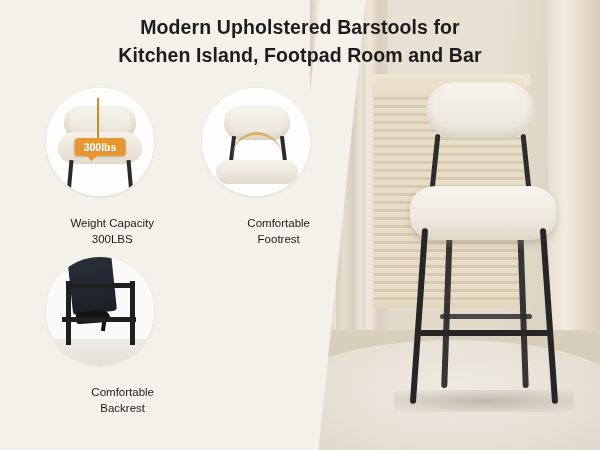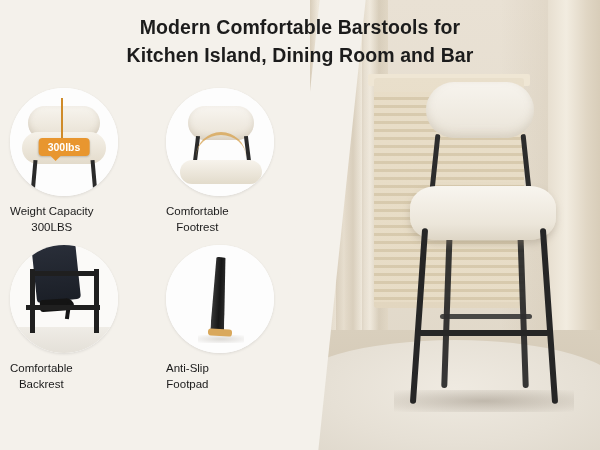--- a/index.html
+++ b/index.html
@@ -192,33 +192,33 @@
     display: grid;
     grid-template-columns: 1fr 1fr;
     grid-template-rows: 1fr 1fr;
     column-gap: 12px;
     row-gap: 10px;
     width: 300px;
   }
   .feat {
     display: flex;
     flex-direction: column;
-    align-items: flex-start;
+    align-items: flex-end;
   }
   .circle {
     position: relative;
     width: 108px;
     height: 108px;
     border-radius: 50%;
     overflow: hidden;
     background: #ffffff;
     box-shadow: 0 1px 3px rgba(0,0,0,0.10);
   }
   .feat-label {
-    margin-top: 8px;
+    margin-top: 20px;
     text-align: center;
     font-size: 11.5px;
     color: #1b1b1b;
     line-height: 1.35;
     font-weight: 500;
   }
   .feat-label .l2 { display: block; }
 
   
   .c1-bg { position:absolute; inset:0; background:#fdfdfd; }
@@ -380,22 +380,22 @@
       <div class="leg l2"></div>
       <div class="rail2"></div>
       <div class="rail"></div>
     </div>
   </div>
 
   <div class="divider"></div>
 
   <div class="title-wrap">
     <h1 class="title">
-      <span class="line">Modern Comfortable Barstools for</span>
-      <span class="line">Kitchen Island, Dining Room and Bar</span>
+      <span class="line">Modern Upholstered Barstools for</span>
+      <span class="line">Kitchen Island, Footpad Room and Bar</span>
     </h1>
   </div>
 
   <div class="features">
     <div class="feat-grid">
 
       <div class="feat">
         <div class="circle">
           <div class="c1-bg"></div>
           <div class="c1-seat"></div>
@@ -437,29 +437,17 @@
           <div class="c3-frame v2"></div>
           <div class="c3-rail2"></div>
           <div class="c3-rail"></div>
         </div>
         <div class="feat-label">
           <span>Comfortable</span>
           <span class="l2">Backrest</span>
         </div>
       </div>
 
-      <div class="feat">
-        <div class="circle">
-          <div class="c4-bg"></div>
-          <div class="c4-shadow"></div>
-          <div class="c4-leg"></div>
-          <div class="c4-pad"></div>
-        </div>
-        <div class="feat-label">
-          <span>Anti-Slip</span>
-          <span class="l2">Footpad</span>
-        </div>
-      </div>
 
     </div>
   </div>
 
 </div>
 
 </body></html>

